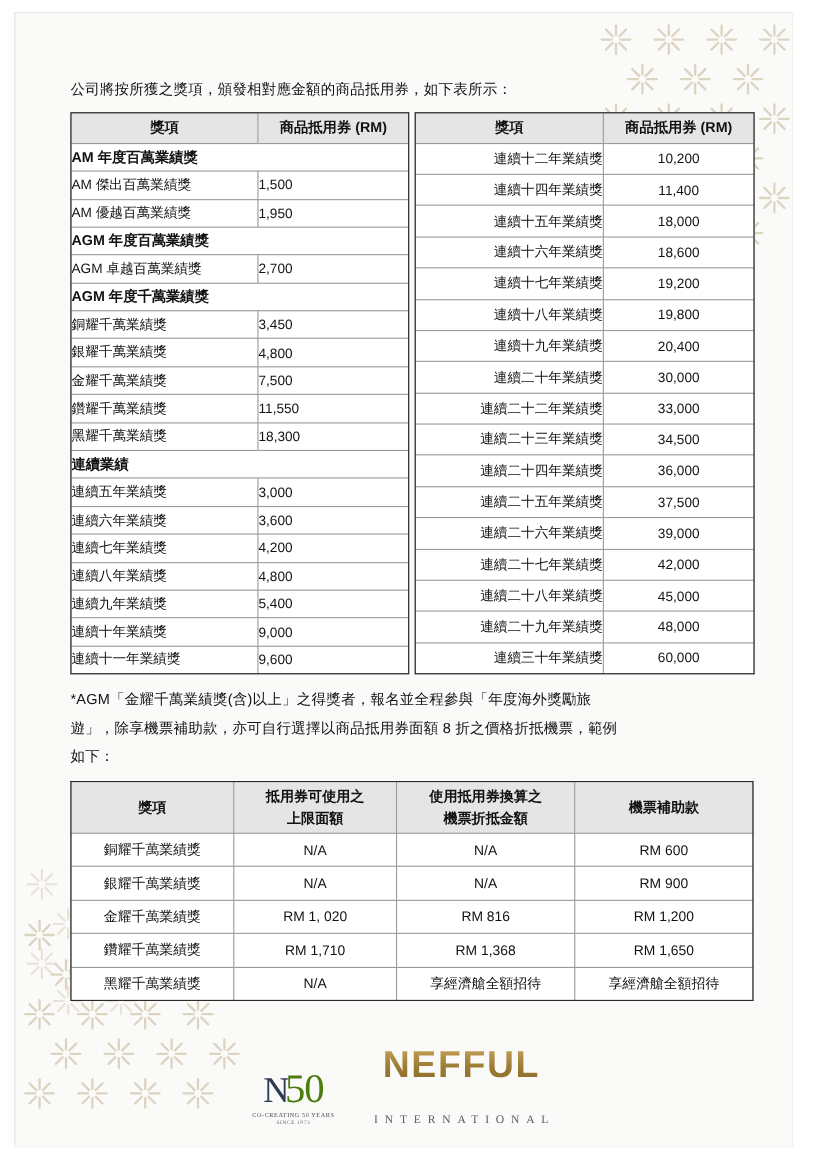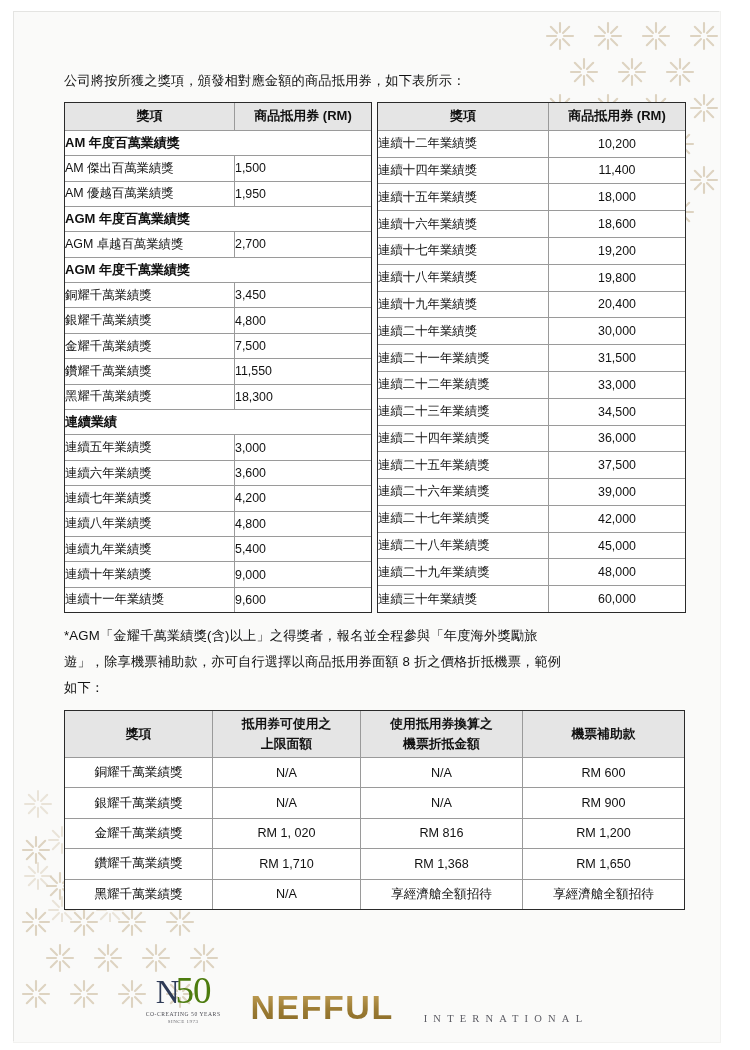--- a/index.html
+++ b/index.html
@@ -86,21 +86,21 @@
     font-size: 13px;
   }
   
   table.grid { outline: 1.6px solid #2a2a2a; outline-offset: -1.6px; }
 
   #award-half-left  { width: 307px; }
   #award-half-right { width: 308px; }
 
   .c-name  { text-align: left; padding-left: 7px; }
   .c-value { text-align: left; }
-  .c-name-r  { text-align: left; padding-left: 7px; }
+  .c-name-r  { text-align: right; padding-left: 7px; }
   .c-value-r { text-align: center; }
 
   tr.category td {
     font-weight: bold;
     font-size: 13px;
   }
 
   
   #flight-table {
     width: 620px;
@@ -157,22 +157,22 @@
   }
   #logo-n50-since {
     font-family: "Liberation Serif", "DejaVu Serif", serif;
     font-size: 5px;
     letter-spacing: .5px;
     color: #6a6a70;
     margin-top: 1.5px;
   }
   #logo-nefful {
     display: flex;
-    flex-direction: row;
-    align-items: flex-end;
+    flex-direction: column;
+    align-items: center;
     line-height: 1;
     gap: 24px;
   }
   #logo-nefful-word {
     font-family: "Liberation Sans", "DejaVu Sans", sans-serif;
     font-weight: bold;
     font-size: 34px;
     letter-spacing: 1.5px;
     background: linear-gradient(180deg,#c8a55c 0%, #9c7c34 55%, #8a6c28 100%);
     -webkit-background-clip: text;
@@ -400,24 +400,20 @@
             </tr>
             <tr>
               <td class="c-name-r">連續十九年業績獎</td>
               <td class="c-value-r">20,400</td>
             </tr>
             <tr>
               <td class="c-name-r">連續二十年業績獎</td>
               <td class="c-value-r">30,000</td>
             </tr>
             <tr>
-              <td class="c-name-r">連續二十一年業績獎</td>
-              <td class="c-value-r">31,500</td>
-            </tr>
-            <tr>
               <td class="c-name-r">連續二十二年業績獎</td>
               <td class="c-value-r">33,000</td>
             </tr>
             <tr>
               <td class="c-name-r">連續二十三年業績獎</td>
               <td class="c-value-r">34,500</td>
             </tr>
             <tr>
               <td class="c-name-r">連續二十四年業績獎</td>
               <td class="c-value-r">36,000</td>

